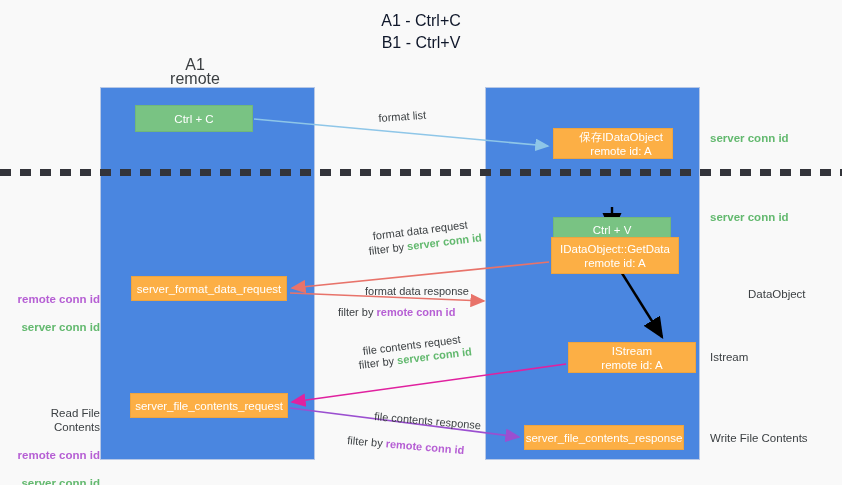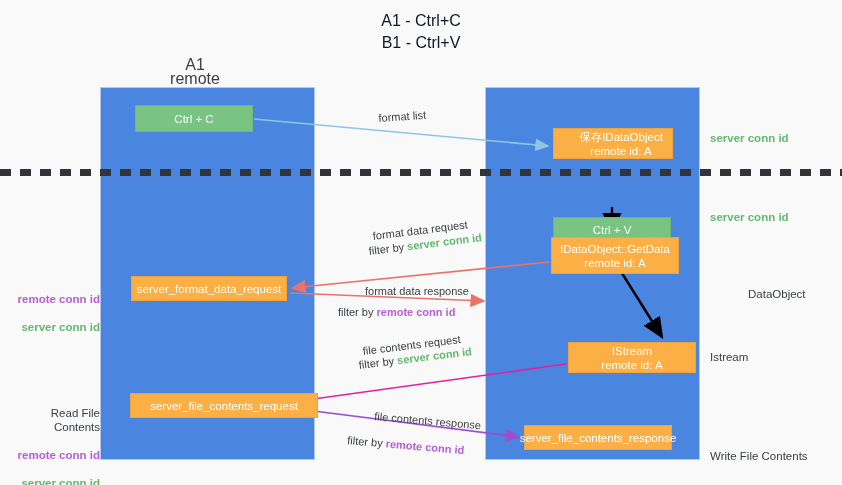--- a/index.html
+++ b/index.html
@@ -62,34 +62,34 @@
   .node.green{background:#79c383;}
   .node.orange{background:#fbb040;background:#fcaf45;}
 
   #n-ctrlc{left:135px;top:105px;width:118px;height:27px;}
   #n-idataobject{left:553px;top:128px;width:120px;height:31px;padding-left:16px;}
   #n-ctrlv{left:553px;top:181px;width:118px;height:25px;margin-top:36px;}
   #n-getdata{left:551px;top:237px;width:128px;height:37px;}
   #n-sfdreq{left:131px;top:276px;width:156px;height:25px;}
   #n-sfdresp{left:489px;top:288px;width:156px;height:25px;}
   #n-istream{left:568px;top:342px;width:128px;height:31px;}
-  #n-sfcreq{left:130px;top:393px;width:188px;height:25px;}
-  #n-sfcresp{left:524px;top:425px;width:148px;height:25px;}
+  #n-sfcreq{left:130px;top:393px;width:158px;height:25px;}
+  #n-sfcresp{left:524px;top:425px;width:160px;height:25px;}
 
   
   .side-label{font-size:11.5px;line-height:14px;white-space:pre-line;}
   .green-t{color:#63b96f;font-weight:bold;}
   .purple-t{color:#b65fd4;font-weight:bold;}
   .dark-t{color:#3c4043;}
 
   #lbl-right-1{left:710px;top:131px;}
   #lbl-right-2{left:710px;top:210px;}
   #lbl-right-3{left:748px;top:245px;margin-top:42px;}
   #lbl-right-4{left:710px;top:350px;}
-  #lbl-right-5{left:710px;top:431px;margin-top:18px;}
+  #lbl-right-5{left:710px;top:431px;}
 
   #lbl-left-1{left:8px;top:278px;text-align:right;width:92px;}
   #lbl-left-2{left:4px;top:392px;text-align:right;width:96px;}
 
   
   .cap{
     font-size:11px;line-height:14px;
     color:#3c4043;
     white-space:nowrap;
   }

